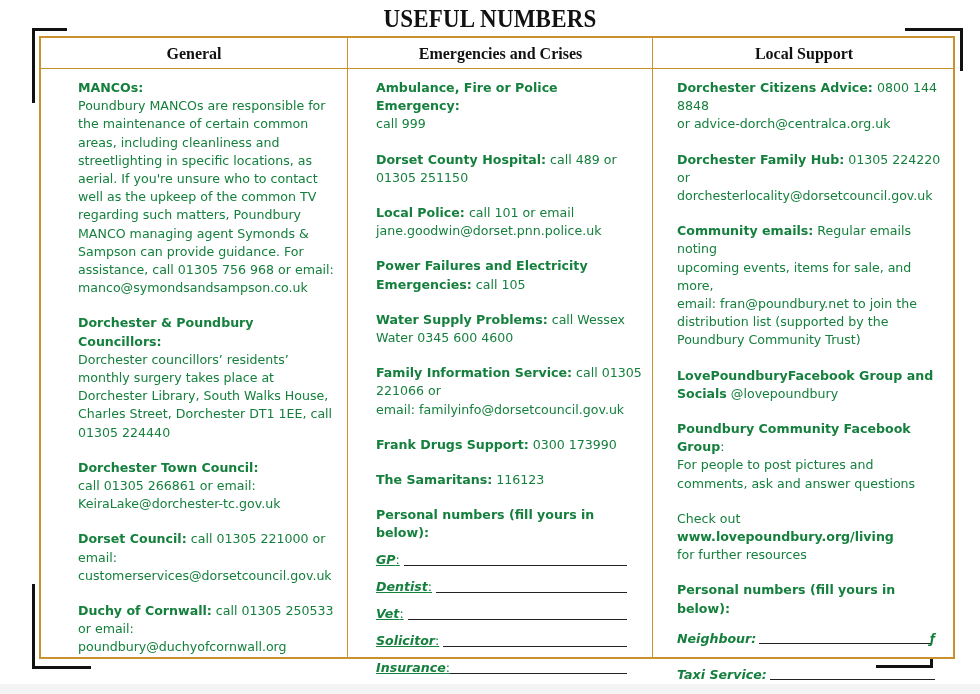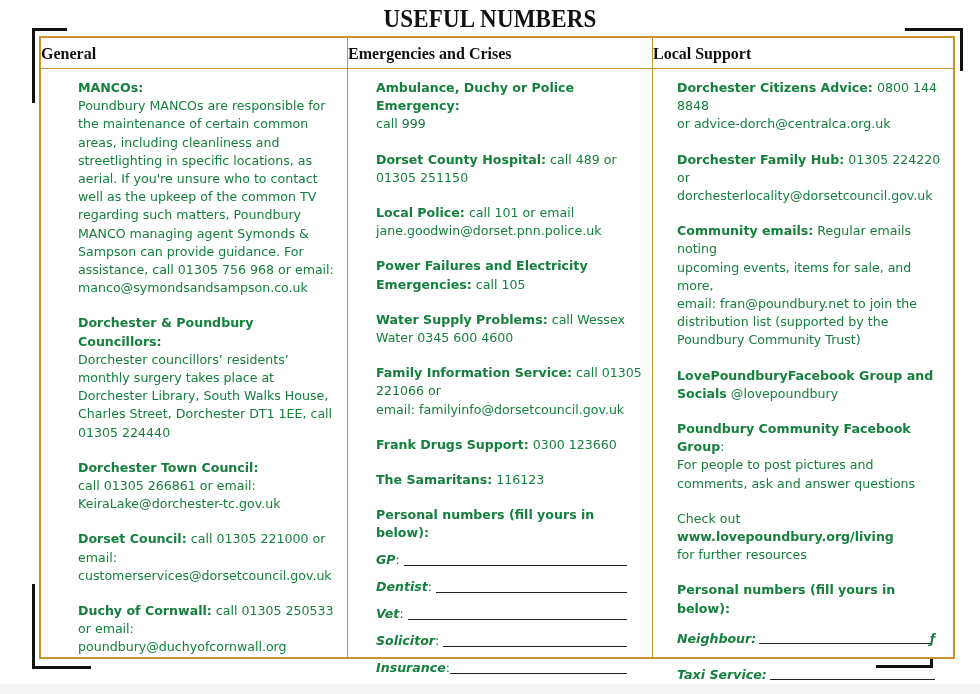--- a/index.html
+++ b/index.html
@@ -57,21 +57,21 @@
       width: 100%;
       height: 31px;
       border-bottom: 1.5px solid #c8922e;
       box-sizing: border-box;
     }
     .col-head {
       position: absolute;
       top: 0;
       height: 31px;
       line-height: 31px;
-      text-align: left;
+      text-align: center;
       font-family: "Liberation Serif", "DejaVu Serif", serif;
       font-weight: bold;
       font-size: 16px;
       color: #111;
     }
     .divider {
       position: absolute;
       top: 0;
       width: 0;
       height: 100%;
@@ -191,21 +191,21 @@
     </div>
     <div class="entry">
       <div><span class="t">Duchy of Cornwall:</span><span> call 01305 250533</span></div>
       <div>or email:</div>
       <div>poundbury@duchyofcornwall.org</div>
     </div>
   </div>
 
   <div class="col c2">
     <div class="entry">
-      <div class="t">Ambulance, Duchy or Police Emergency:</div>
+      <div class="t">Ambulance, Fire or Police Emergency:</div>
       <div>call 999</div>
     </div>
     <div class="entry">
       <div><span class="t">Dorset County Hospital:</span><span> call 489 or</span></div>
       <div>01305 251150</div>
     </div>
     <div class="entry">
       <div><span class="t">Local Police:</span><span> call 101 or email</span></div>
       <div>jane.goodwin@dorset.pnn.police.uk</div>
     </div>
@@ -216,27 +216,27 @@
     <div class="entry">
       <div><span class="t">Water Supply Problems:</span><span> call Wessex</span></div>
       <div>Water 0345 600 4600</div>
     </div>
     <div class="entry">
       <div><span class="t">Family Information Service:</span><span> call 01305</span></div>
       <div>221066 or</div>
       <div>email: familyinfo@dorsetcouncil.gov.uk</div>
     </div>
     <div class="entry">
-      <div><span class="t">Frank Drugs Support:</span><span> 0300 123660</span></div>
+      <div><span class="t">Frank Drugs Support:</span><span> 0300 173990</span></div>
     </div>
     <div class="entry">
       <div><span class="t">The Samaritans:</span><span> 116123</span></div>
     </div>
     <div class="plain-bold" style="margin-bottom:0;">Personal numbers (fill yours in below):</div>
-    <div style="margin-right:18px;">
+    <div style="margin-right:18px;text-decoration:underline;">
       <div class="fill-row">
         <span class="lbl">GP</span>
           <span class="colon">:</span>
         <span class="fill-line"></span>
       </div>
       <div class="fill-row">
         <span class="lbl">Dentist</span>
           <span class="colon">:</span>
         <span class="fill-line"></span>
       </div>

